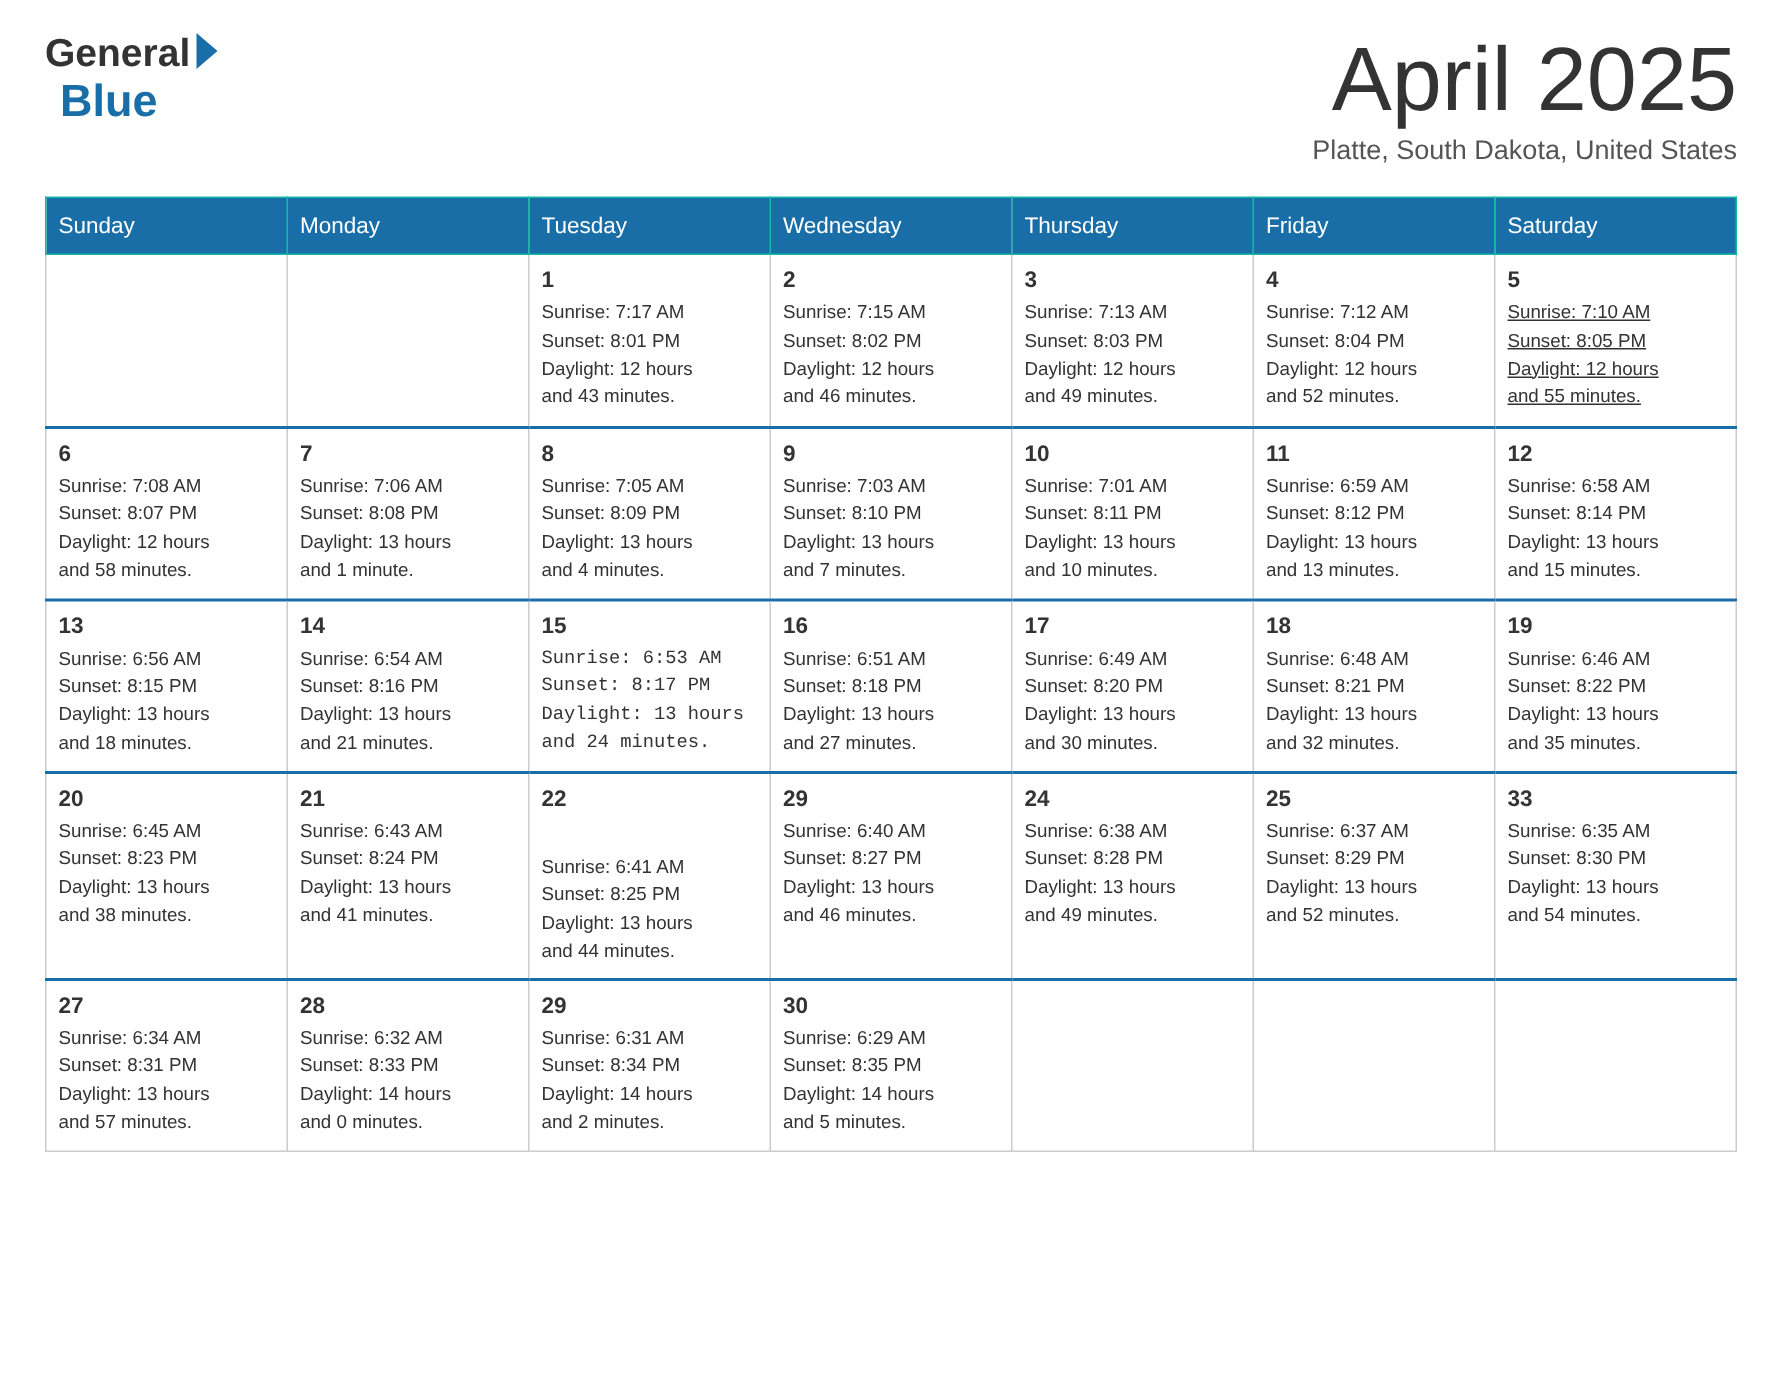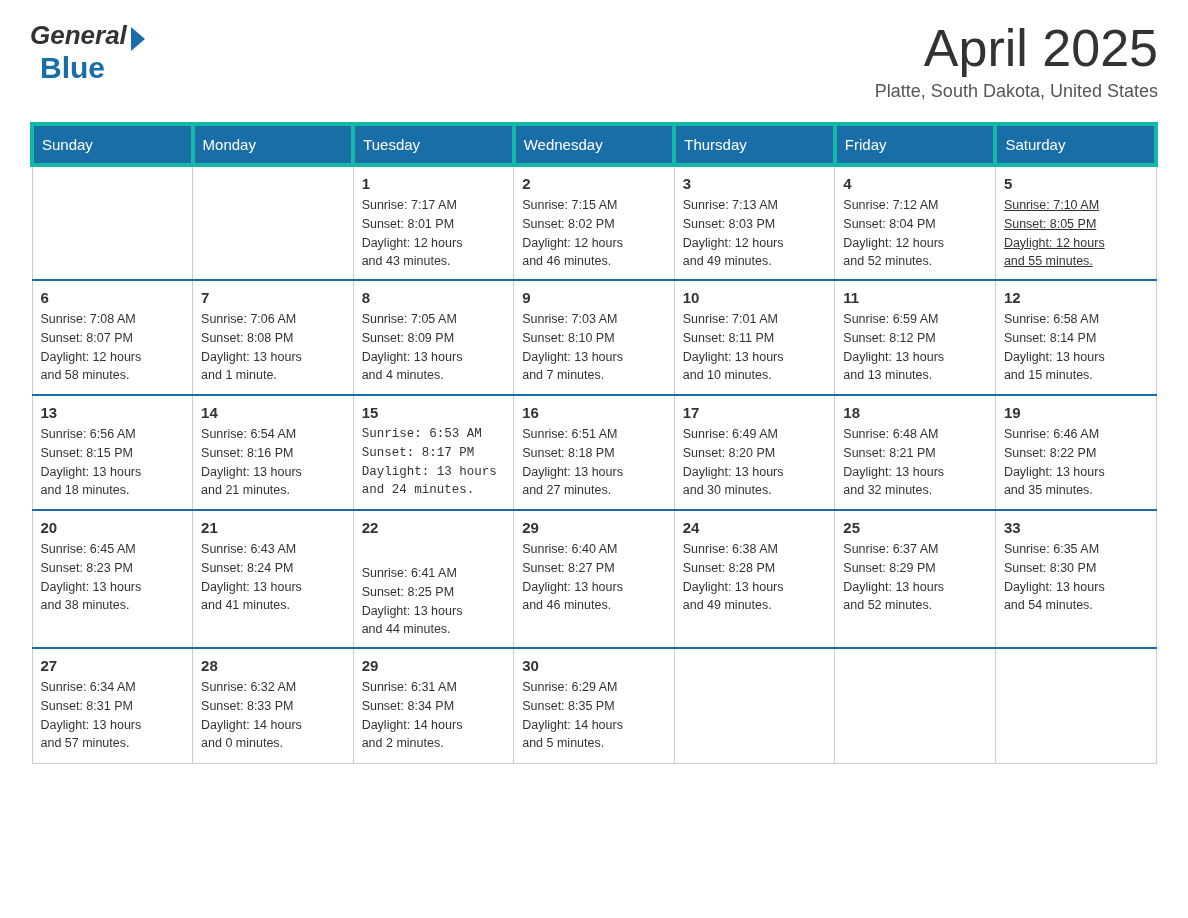--- a/index.html
+++ b/index.html
@@ -17,23 +17,22 @@
       align-items: flex-start;
       margin-bottom: 20px;
     }
     .logo {
       display: flex;
       flex-direction: column;
       align-items: flex-start;
     }
     .logo-top {
       display: flex;
-      align-items: flex-end;
+      align-items: flex-start;
       gap: 0;
-      font-style: italic;
     }
     .logo-general {
       font-size: 26px;
       font-weight: bold;
       color: #333;
     }
     .logo-arrow {
       width: 0;
       height: 0;
       border-left: 14px solid #1a6ea8;
@@ -45,21 +44,21 @@
     .logo-blue {
       font-size: 30px;
       font-weight: bold;
       color: #1a6ea8;
       margin-left: 4px;
     }
     .title-section {
       text-align: right;
     }
     .month-year {
-      font-size: 52px;
+      font-size: 60px;
       font-weight: normal;
       color: #333;
       line-height: 1.1;
     }
     .location {
       font-size: 18px;
       color: #555;
       margin-top: 4px;
     }
     .calendar {
@@ -67,21 +66,21 @@
       border-collapse: collapse;
       table-layout: fixed;
     }
     .calendar th {
       background-color: #1a6ea8;
       color: #fff;
       padding: 10px 8px;
       text-align: left;
       font-size: 15px;
       font-weight: normal;
-      border: 4px solid #14b8a6;
+      border: 1px solid #14b8a6;
     }
     .calendar td {
       border: 1px solid #ccc;
       vertical-align: top;
       padding: 8px;
       height: 115px;
       font-size: 13px;
       color: #333;
     }
     .calendar td.empty {

